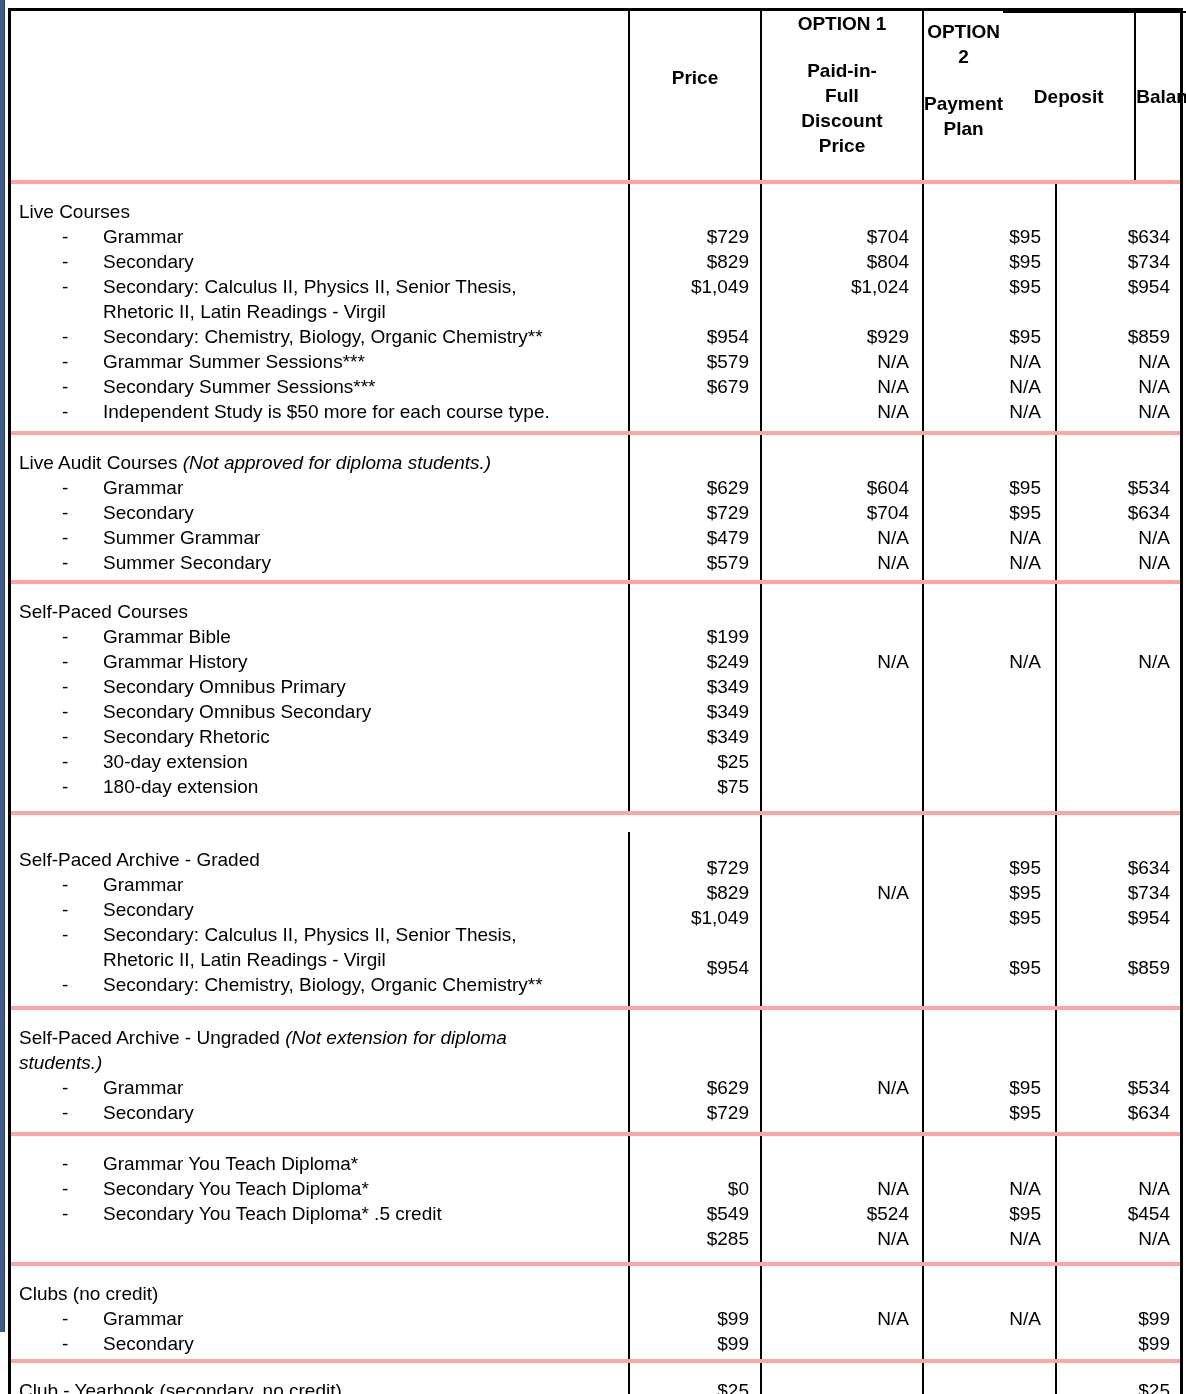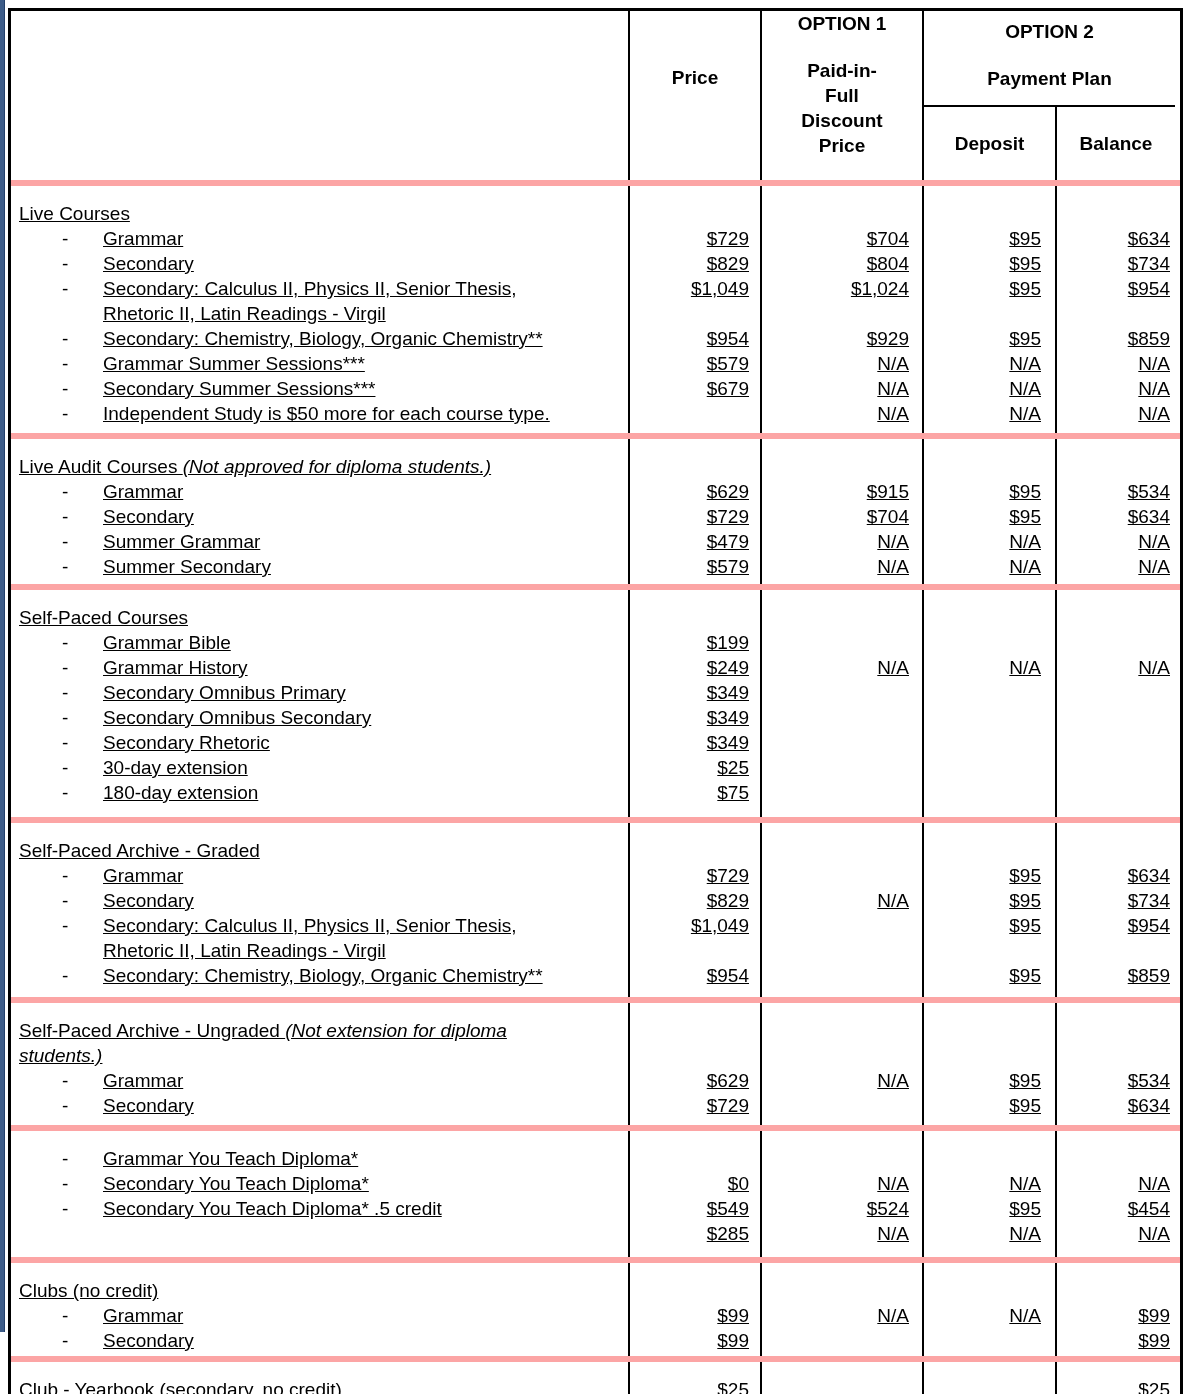--- a/index.html
+++ b/index.html
@@ -18,28 +18,28 @@
     position:absolute;left:8px;top:8px;width:1175px;
     border:3px solid #000;background:#fff;box-sizing:border-box;
   }
   
   .thead{display:flex;height:169px;box-sizing:border-box;}
   .hc{box-sizing:border-box;}
   .h-desc{width:619px;border-right:2px solid #000;}
   .h-price{width:132px;border-right:2px solid #000;text-align:center;font-weight:bold;padding-top:56px;}
   .h-opt1{width:162px;border-right:2px solid #000;text-align:center;font-weight:bold;line-height:25px;}
   .h-opt1 .sub{margin:22px auto 0 auto;width:100px;line-height:25px;}
-  .h-opt2{width:251px;display:flex;flex-direction:column;}
+  .h-opt2{width:251px;display:flex;flex-direction:row;}
   .opt2-top{height:94px;box-sizing:border-box;text-align:center;font-weight:bold;padding-top:8px;line-height:25px;}
   .opt2-top .sub{margin-top:22px;}
   .opt2-bottom{flex:1;border-top:2px solid #000;display:flex;}
   .h-dep{width:133px;border-right:2px solid #000;box-sizing:border-box;display:flex;align-items:center;justify-content:center;font-weight:bold;}
   .h-bal{flex:1;display:flex;align-items:center;justify-content:center;font-weight:bold;}
   
-  .section{display:flex;border-top:6px solid #fca5a5;text-decoration:underline;}
+  .section{display:flex;border-top:4px solid #fca5a5;}
   .col{box-sizing:border-box;padding-top:15px;}
   .c-desc{width:619px;border-right:2px solid #000;}
   .c-price{width:132px;border-right:2px solid #000;}
   .c-opt1{width:162px;border-right:2px solid #000;}
   .c-dep{width:133px;border-right:2px solid #000;}
   .c-bal{width:121px;}
   .tline{padding-left:8px;line-height:25px;height:25px;white-space:nowrap;}
   .iline{position:relative;padding-left:92px;line-height:25px;height:25px;white-space:nowrap;}
   .bullet{position:absolute;left:51px;top:0;}
   .it{font-style:italic;}
@@ -138,21 +138,21 @@
           </div>
           <div class="col c-price" style="padding-bottom: 5px;">
             <div class="vline" style="height: 25px;"></div>
             <div class="vline" style="height: 25px;">$629</div>
             <div class="vline" style="height: 25px;">$729</div>
             <div class="vline" style="height: 25px;">$479</div>
             <div class="vline" style="height: 25px;">$579</div>
           </div>
           <div class="col c-opt1" style="padding-bottom: 5px;">
             <div class="vline" style="height: 25px;"></div>
-            <div class="vline" style="height: 25px;">$915</div>
+            <div class="vline" style="height: 25px;">$604</div>
             <div class="vline" style="height: 25px;">$704</div>
             <div class="vline" style="height: 25px;">N/A</div>
             <div class="vline" style="height: 25px;">N/A</div>
           </div>
           <div class="col c-dep" style="padding-bottom: 5px;">
             <div class="vline" style="height: 25px;"></div>
             <div class="vline" style="height: 25px;">$95</div>
             <div class="vline" style="height: 25px;">$95</div>
             <div class="vline" style="height: 25px;">N/A</div>
             <div class="vline" style="height: 25px;">N/A</div>
@@ -211,21 +211,21 @@
             <div class="vline" style="height: 25px;"></div>
             <div class="vline" style="height: 25px;">N/A</div>
             <div class="vline" style="height: 25px;"></div>
             <div class="vline" style="height: 25px;"></div>
             <div class="vline" style="height: 25px;"></div>
             <div class="vline" style="height: 25px;"></div>
             <div class="vline" style="height: 25px;"></div>
           </div>
         </div>
         <div class="section">
-          <div class="col c-desc" style="padding-bottom: 9px;">
+          <div class="col c-desc" style="padding-bottom: 9px; margin-top: 17px;">
             <div class="tline"><span>Self-Paced Archive - Graded</span></div>
             <div class="iline"><span class="bullet">-</span><span>Grammar</span></div>
             <div class="iline"><span class="bullet">-</span><span>Secondary</span></div>
             <div class="iline"><span class="bullet">-</span><span>Secondary: Calculus II, Physics II, Senior Thesis,</span></div>
             <div class="iline"><span>Rhetoric II, Latin Readings - Virgil</span></div>
             <div class="iline"><span class="bullet">-</span><span>Secondary: Chemistry, Biology, Organic Chemistry**</span></div>
           </div>
           <div class="col c-price" style="padding-bottom: 9px;">
             <div class="vline" style="height: 25px;"></div>
             <div class="vline" style="height: 25px;">$729</div>

